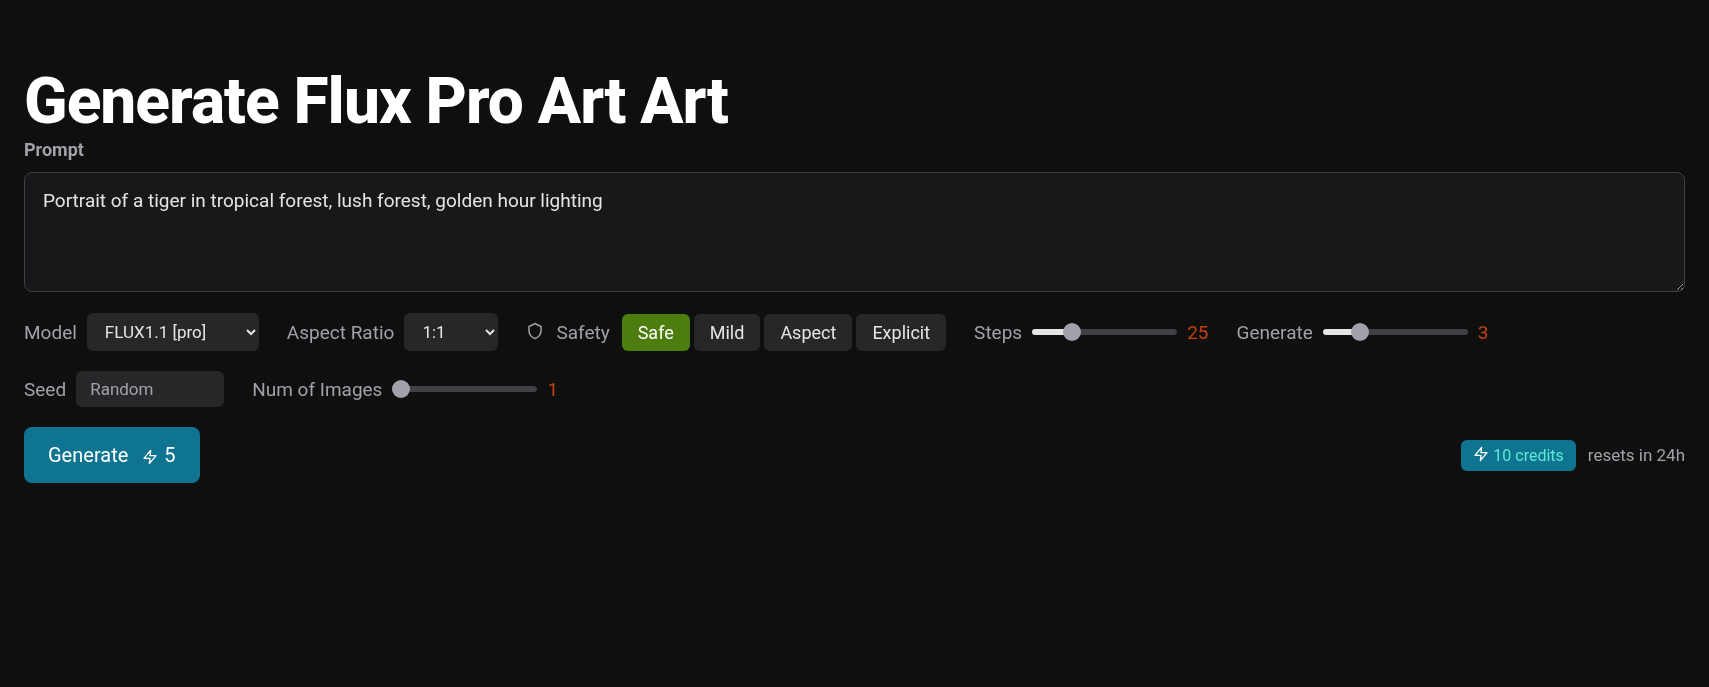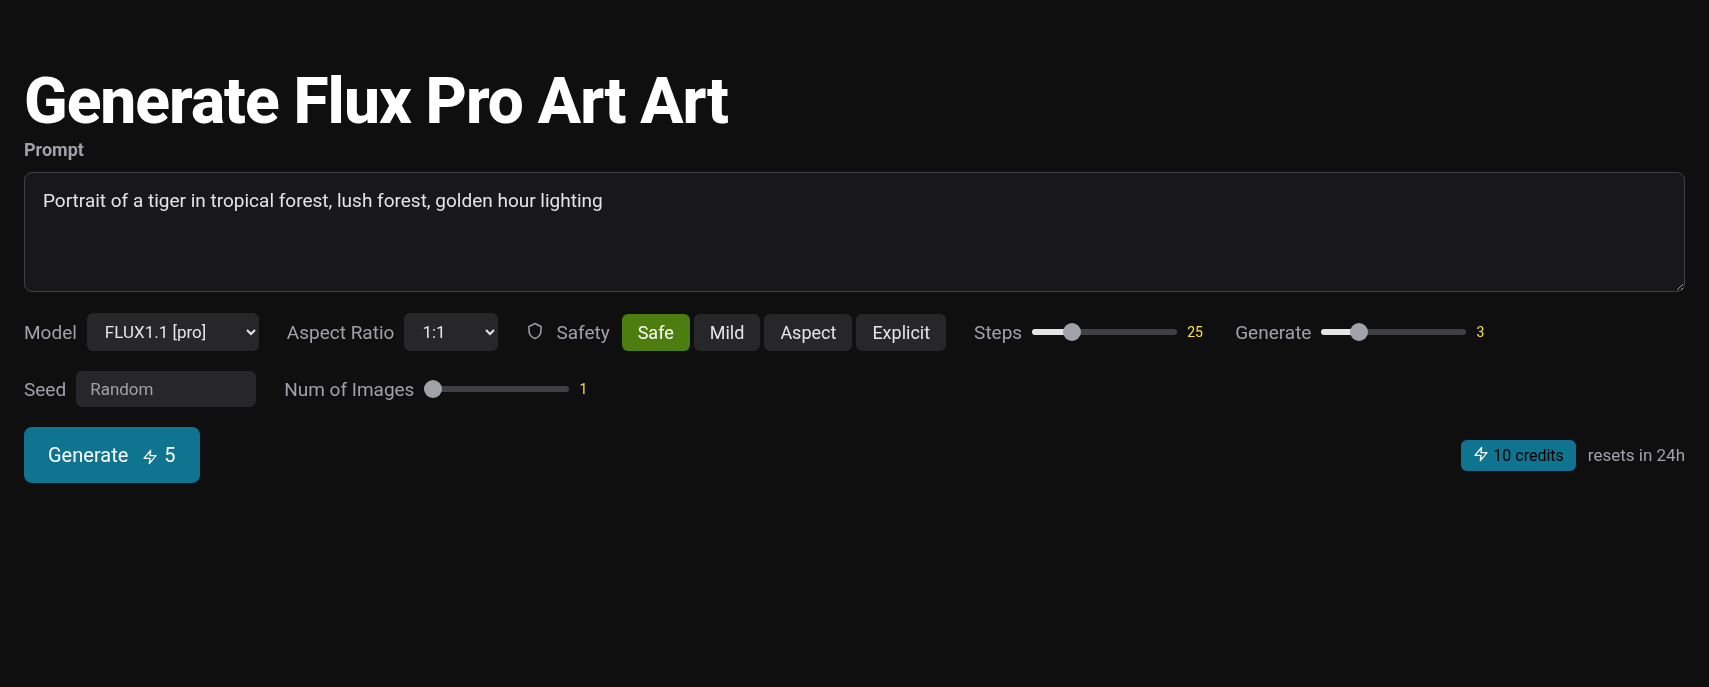--- a/index.html
+++ b/index.html
@@ -55,21 +55,21 @@
   select, .seed-input {
     background: #27272a;
     color: #e5e5e5;
     border: none;
     border-radius: 6px;
     font-size: 17px;
     padding: 8px 14px;
     font-family: inherit;
   }
   select { padding-right: 36px; }
-  .seed-input { width: 180px; }
+  .seed-input { width: 148px; }
   .seed-input::placeholder { color: #a1a1aa; }
   .safety-group {
     display: flex;
     align-items: center;
     gap: 12px;
   }
   .shield-icon {
     width: 18px;
     height: 20px;
     display: inline-block;
@@ -110,21 +110,21 @@
     cursor: pointer;
   }
   .slider::-moz-range-thumb {
     width: 18px;
     height: 18px;
     background: #a1a1aa;
     border-radius: 50%;
     cursor: pointer;
     border: none;
   }
-  .val { color: #fde047; font-size: 14px; min-width: 20px; }
+  .val { color: #c2410c; font-size: 19px; min-width: 20px; }
   .footer-row {
     display: flex;
     align-items: center;
     justify-content: space-between;
     margin-top: 12px;
   }
   .gen-btn {
     background: #0e7490;
     color: #ffffff;
     border: none;
@@ -133,21 +133,21 @@
     font-size: 20px;
     cursor: pointer;
     display: flex;
     align-items: center;
     gap: 14px;
     font-family: inherit;
   }
   .credits-area { display: flex; align-items: center; gap: 12px; }
   .credits-badge {
     background: #0e7490;
-    color: #000000;
+    color: #5eead4;
     border-radius: 6px;
     padding: 6px 12px;
     font-size: 16px;
     display: flex;
     align-items: center;
     gap: 4px;
   }
   .resets { color: #a1a1aa; font-size: 17px; }
   .bolt {
     width: 16px; height: 18px; display: inline-block;

